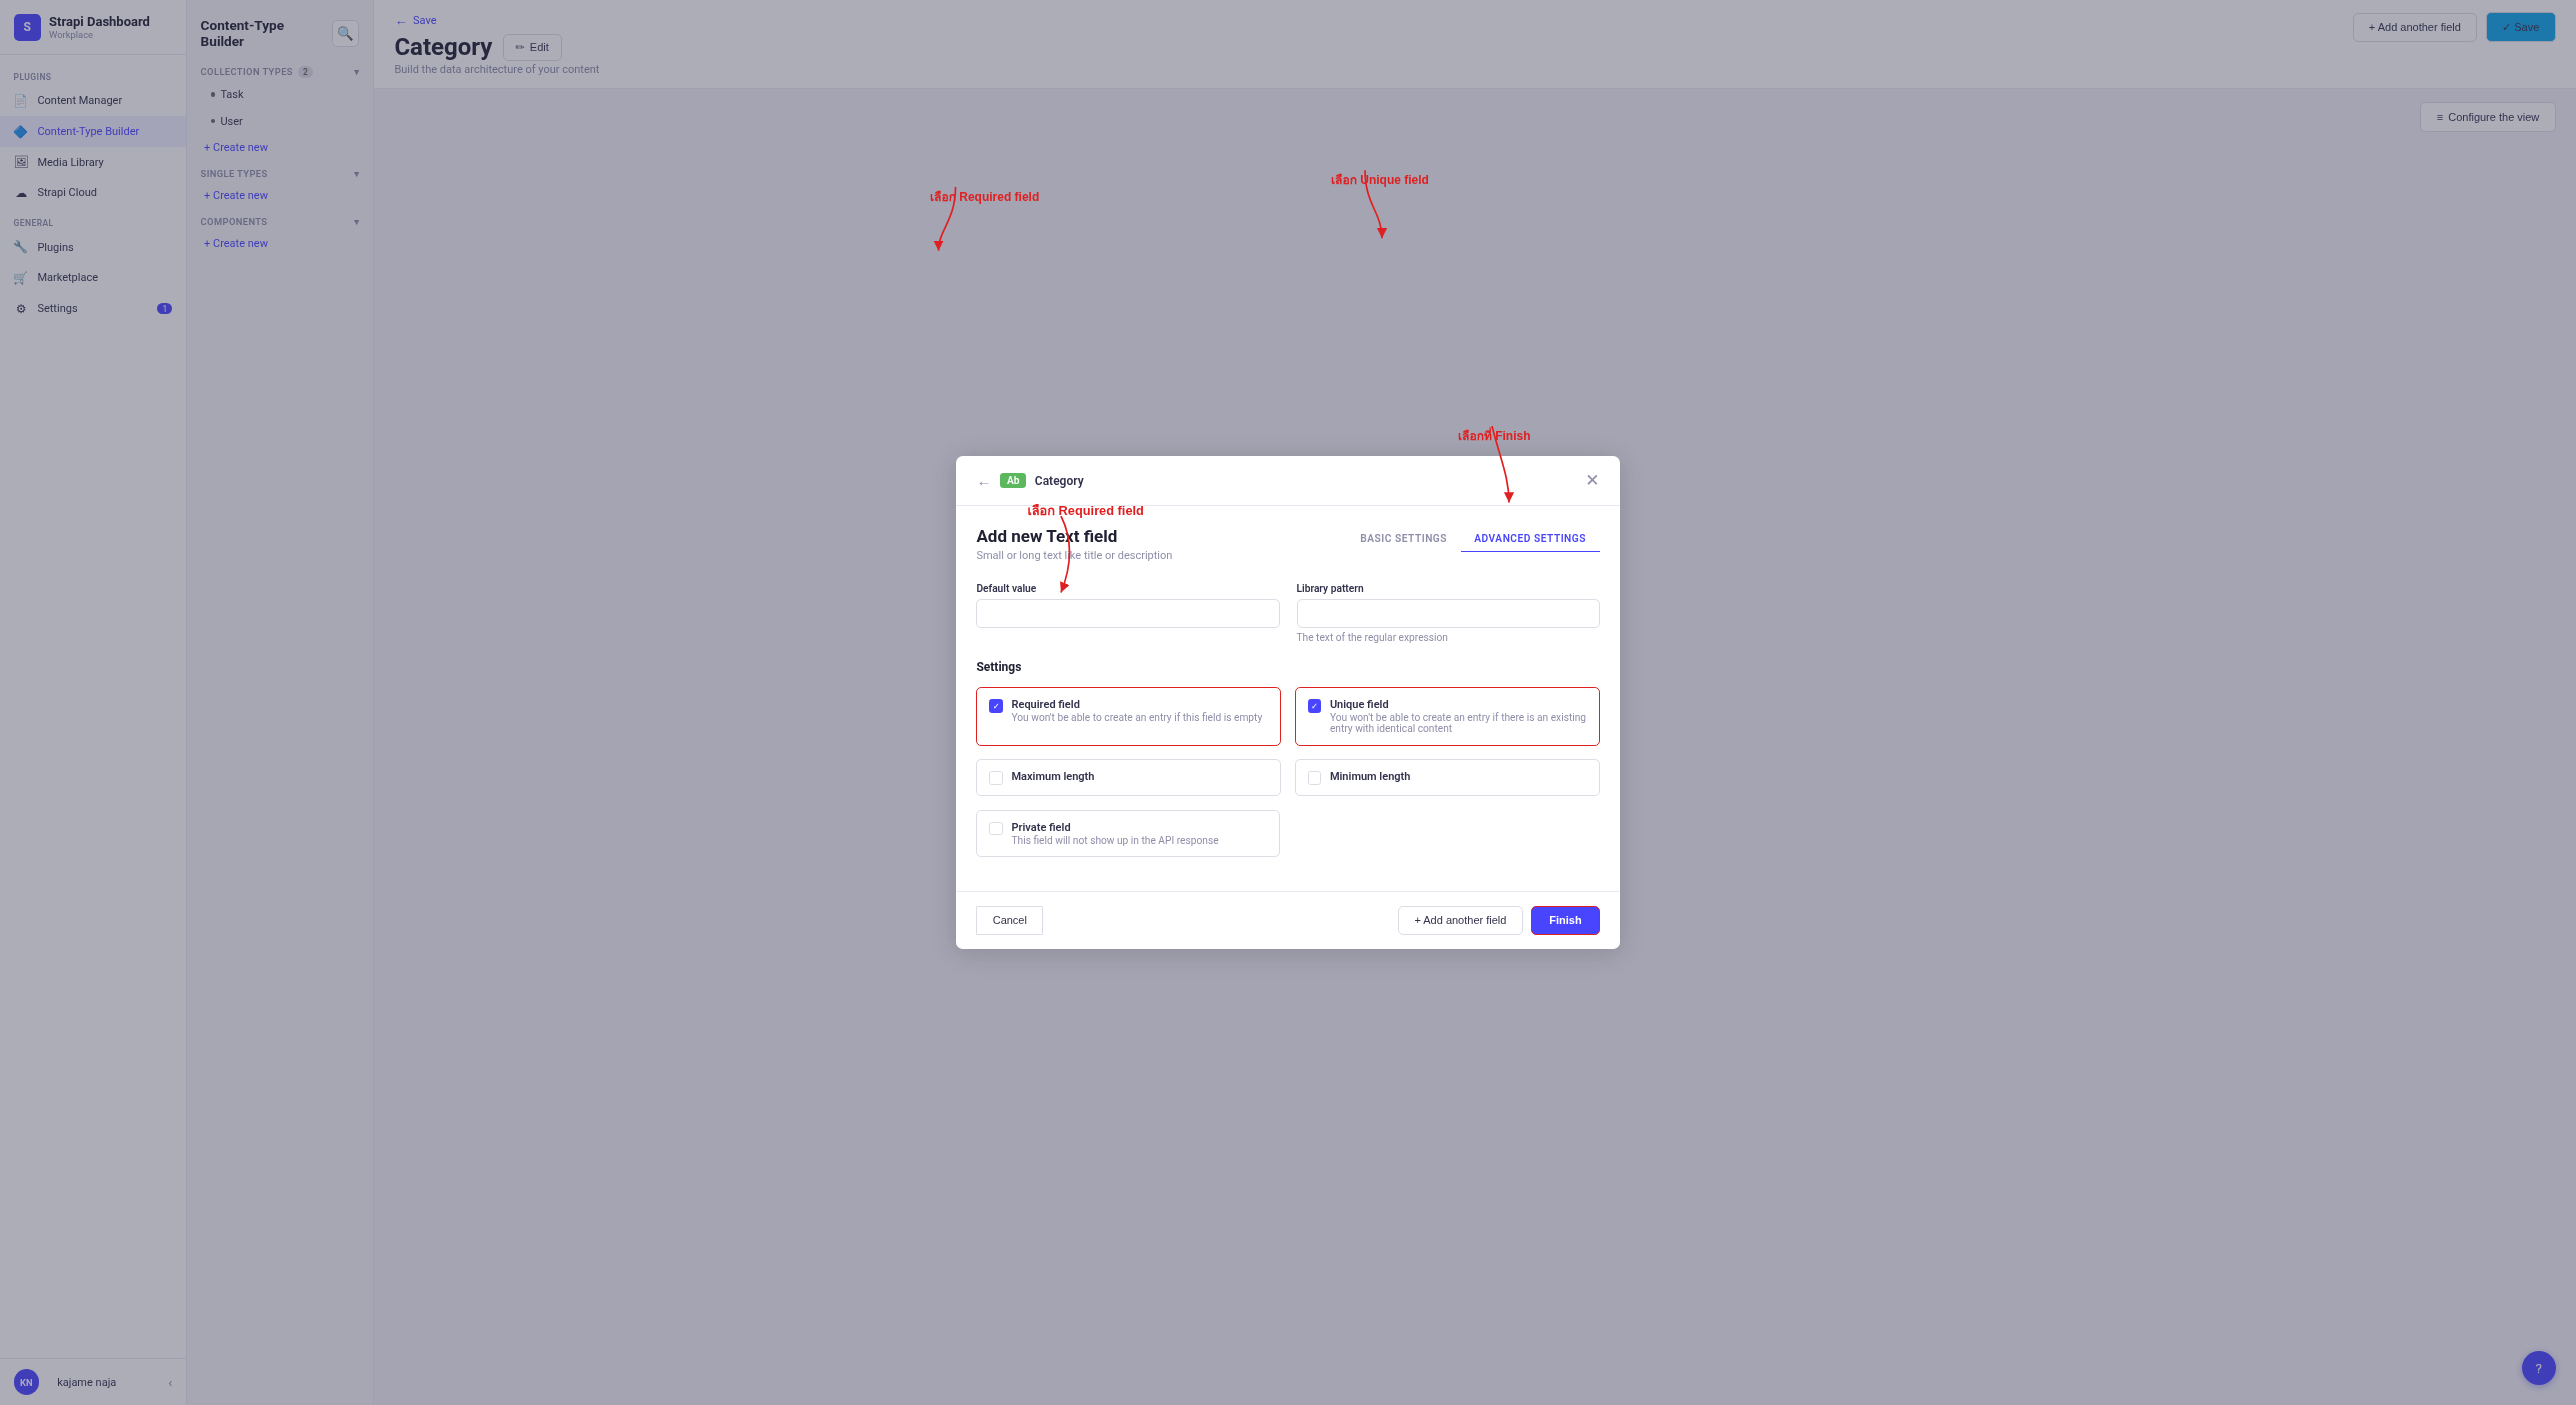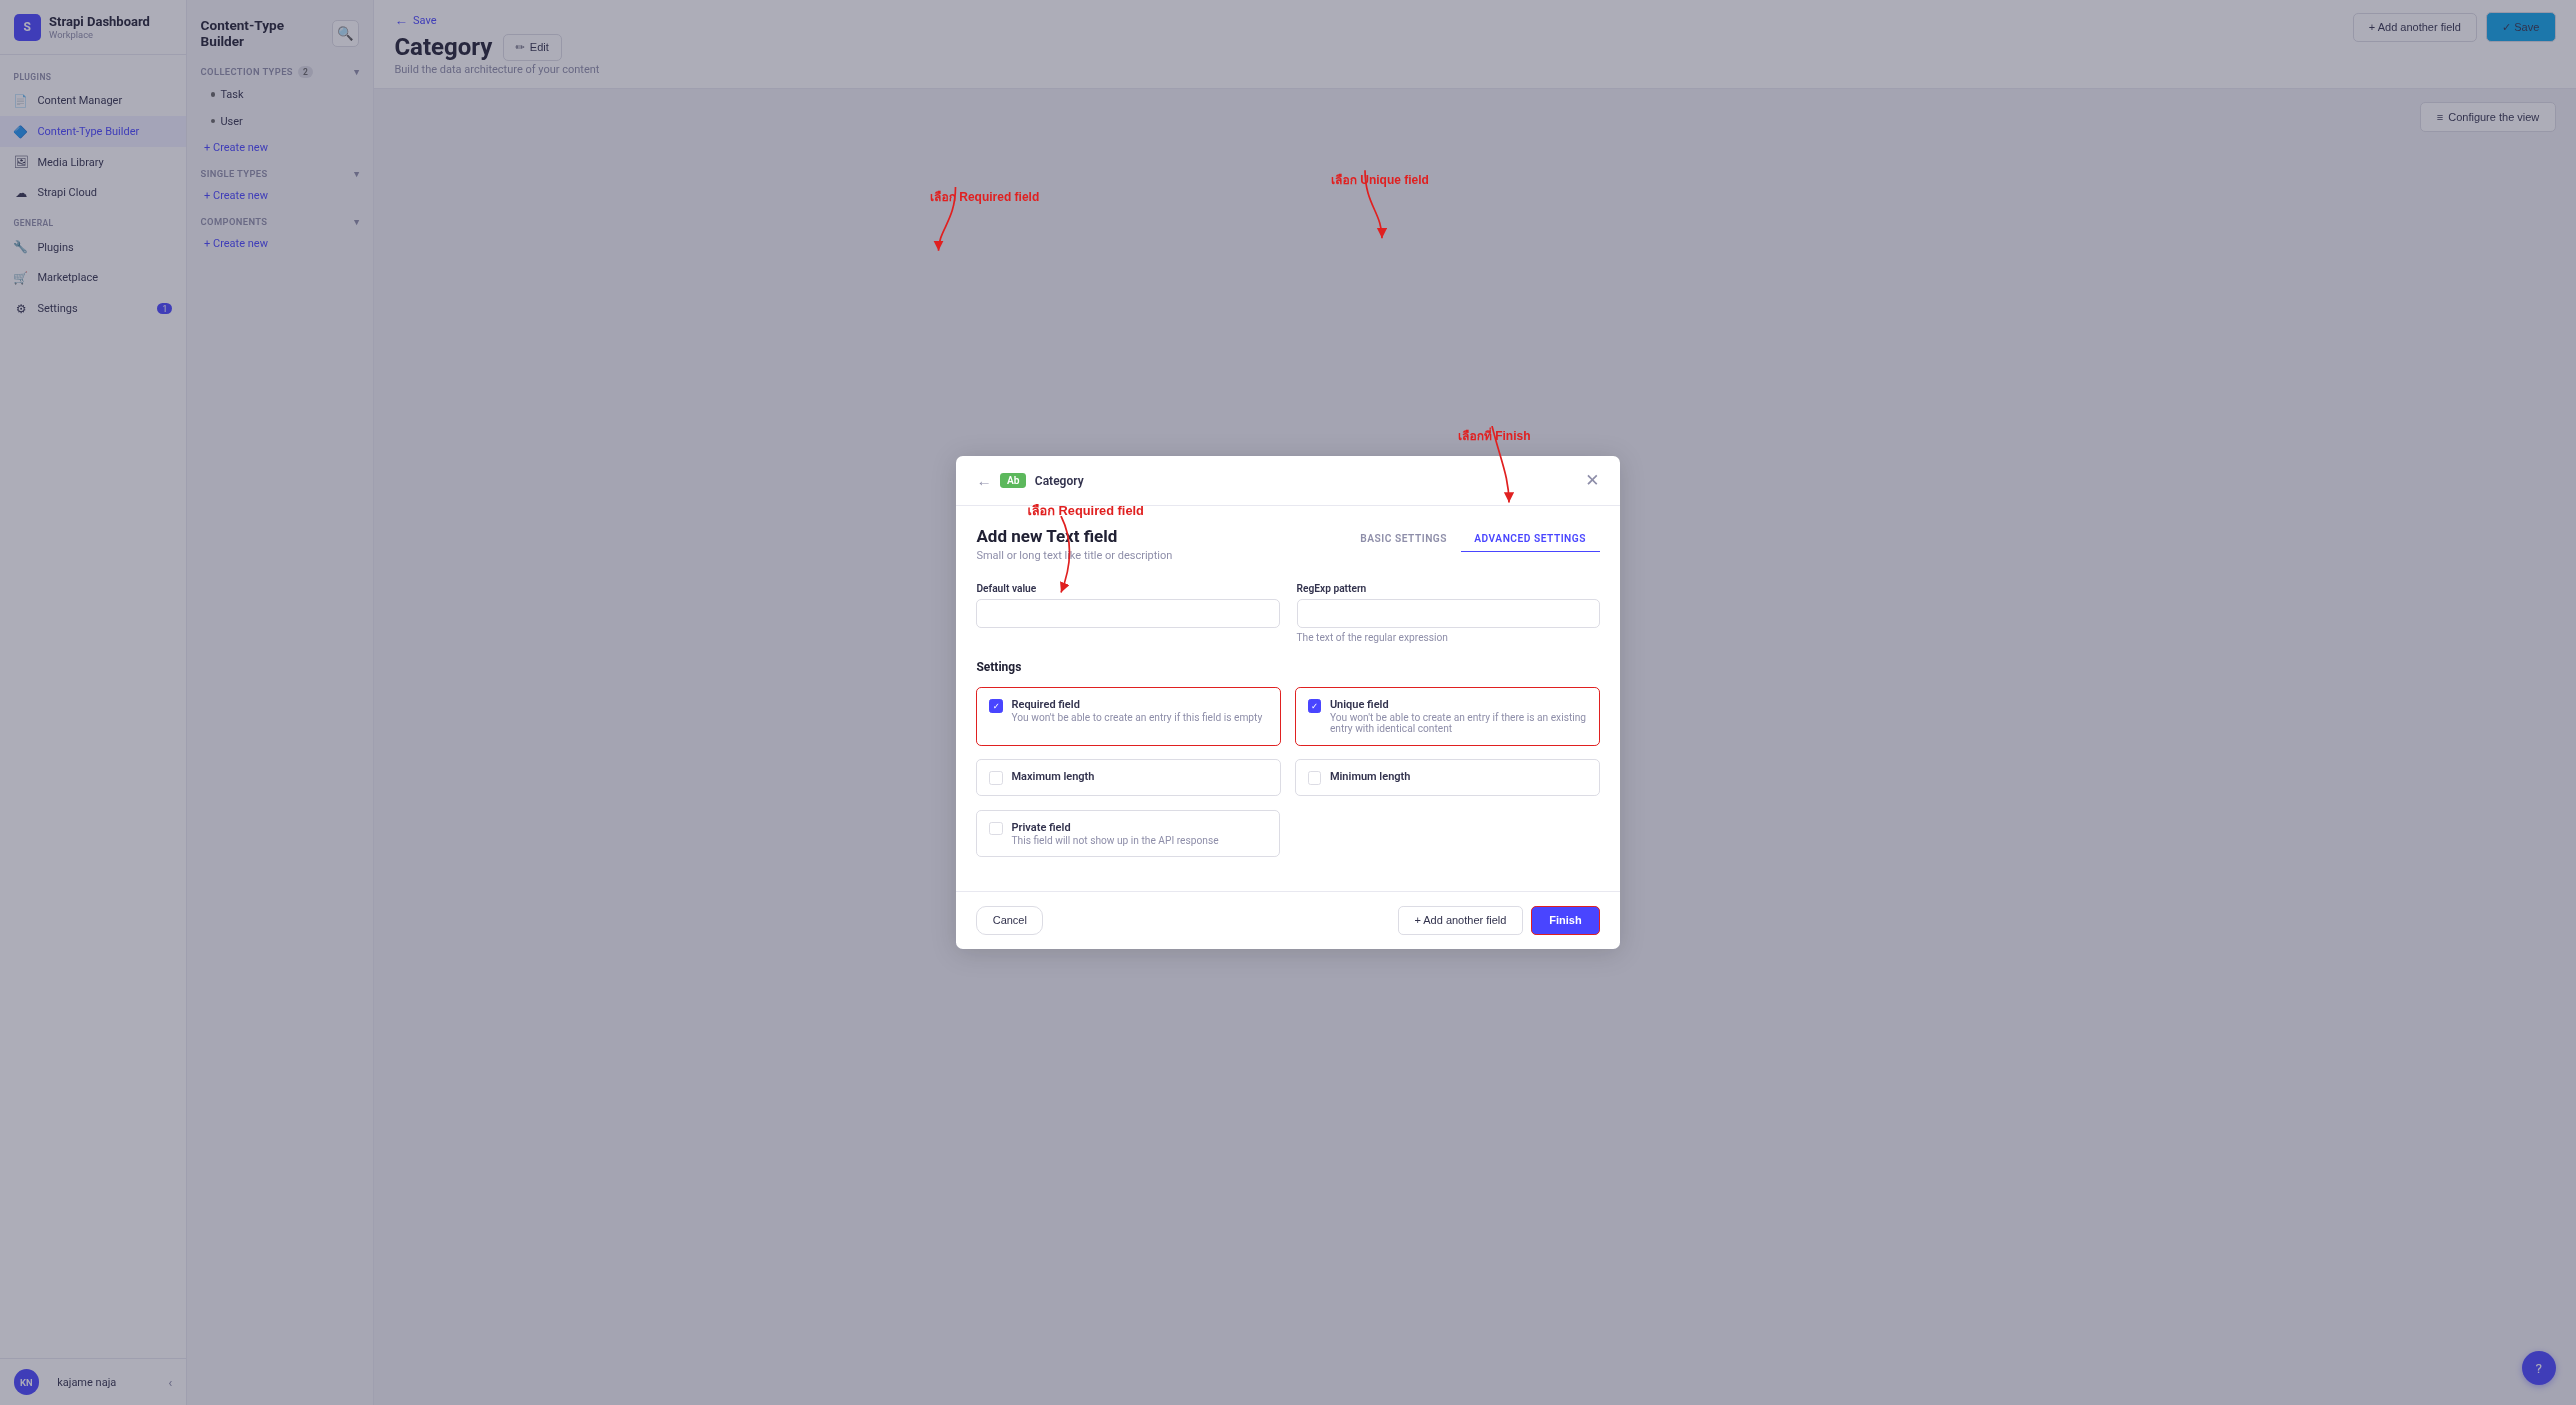--- a/index.html
+++ b/index.html
@@ -78,21 +78,21 @@
     .settings-title { font-size: 12px; font-weight: 700; color: #212134; margin-bottom: 13.6px; }
     .settings-grid { display: grid; grid-template-columns: 1fr 1fr; gap: 13.6px; margin-bottom: 13.6px; }
     .checkbox-item { display: flex; align-items: flex-start; gap: 8.5px; padding: 10.2px 12px; border: 1.7px solid #dcdce4; border-radius: 5.1px; }
     .checkbox-item.red-outline { border: 1.7px solid #e02020; border-radius: 5.1px; }
     .checkbox-box { width: 13.6px; height: 13.6px; border-radius: 2.6px; border: 1.7px solid #dcdce4; display: flex; align-items: center; justify-content: center; flex-shrink: 0; margin-top: 0.9px; cursor: pointer; }
     .checkbox-box.checked { background: #4945ff; border-color: #4945ff; color: white; font-size: 8.5px; }
     .checkbox-label { font-size: 11px; font-weight: 600; color: #32324d; }
     .checkbox-desc { font-size: 10.2px; color: #8e8ea9; margin-top: 1px; }
 
     .modal-footer { display: flex; align-items: center; justify-content: space-between; padding: 13.6px 20.4px; border-top: 0.9px solid #e8e8f0; }
-    .cancel-btn { padding: 7.7px 15.3px; border: 0.9px solid #dcdce4; border-radius: 10px; background: #fff; font-size: 11px; color: #32324d; cursor: pointer; }
+    .cancel-btn { padding: 7.7px 15.3px; border: 0.9px solid #dcdce4; border-radius: 1px; background: #fff; font-size: 11px; color: #32324d; cursor: pointer; }
     .footer-right { display: flex; align-items: center; gap: 8.5px; }
     .add-another-btn { display: flex; align-items: center; gap: 5.1px; padding: 7.7px 15.3px; border: 0.9px solid #dcdce4; border-radius: 5.1px; background: #fff; font-size: 11px; color: #32324d; cursor: pointer; }
     .finish-btn { padding: 7.7px 17px; border: 1.7px solid #e02020; border-radius: 5.1px; background: #4945ff; color: white; font-size: 11px; font-weight: 600; cursor: pointer; }
 
     
     .annotation { position: absolute; font-size: 12px; font-weight: 600; color: #e02020; pointer-events: none; white-space: nowrap; }
 
     
     .help-btn { position: fixed; bottom: 20.4px; right: 20.4px; width: 34px; height: 34px; background: #4945ff; border-radius: 50%; color: white; display: flex; align-items: center; justify-content: center; font-size: 13.6px; cursor: pointer; box-shadow: 0 1.7px 6.8px rgba(73,69,255,0.4); }
   </style>
@@ -255,21 +255,21 @@
           </div>
         </div>
       </div>
 
       <div class="form-row">
         <div class="form-group">
           <label class="form-label">Default value</label>
           <input class="form-input" type="text" style="">
         </div>
         <div class="form-group">
-          <label class="form-label">RegExp pattern</label>
+          <label class="form-label">Library pattern</label>
           <input class="form-input" type="text" style="">
           <div class="form-helper">The text of the regular expression</div>
         </div>
       </div>
 
       <div class="settings-title">Settings</div>
 
       <div style="position:relative;">
         <div class="settings-grid">
 

